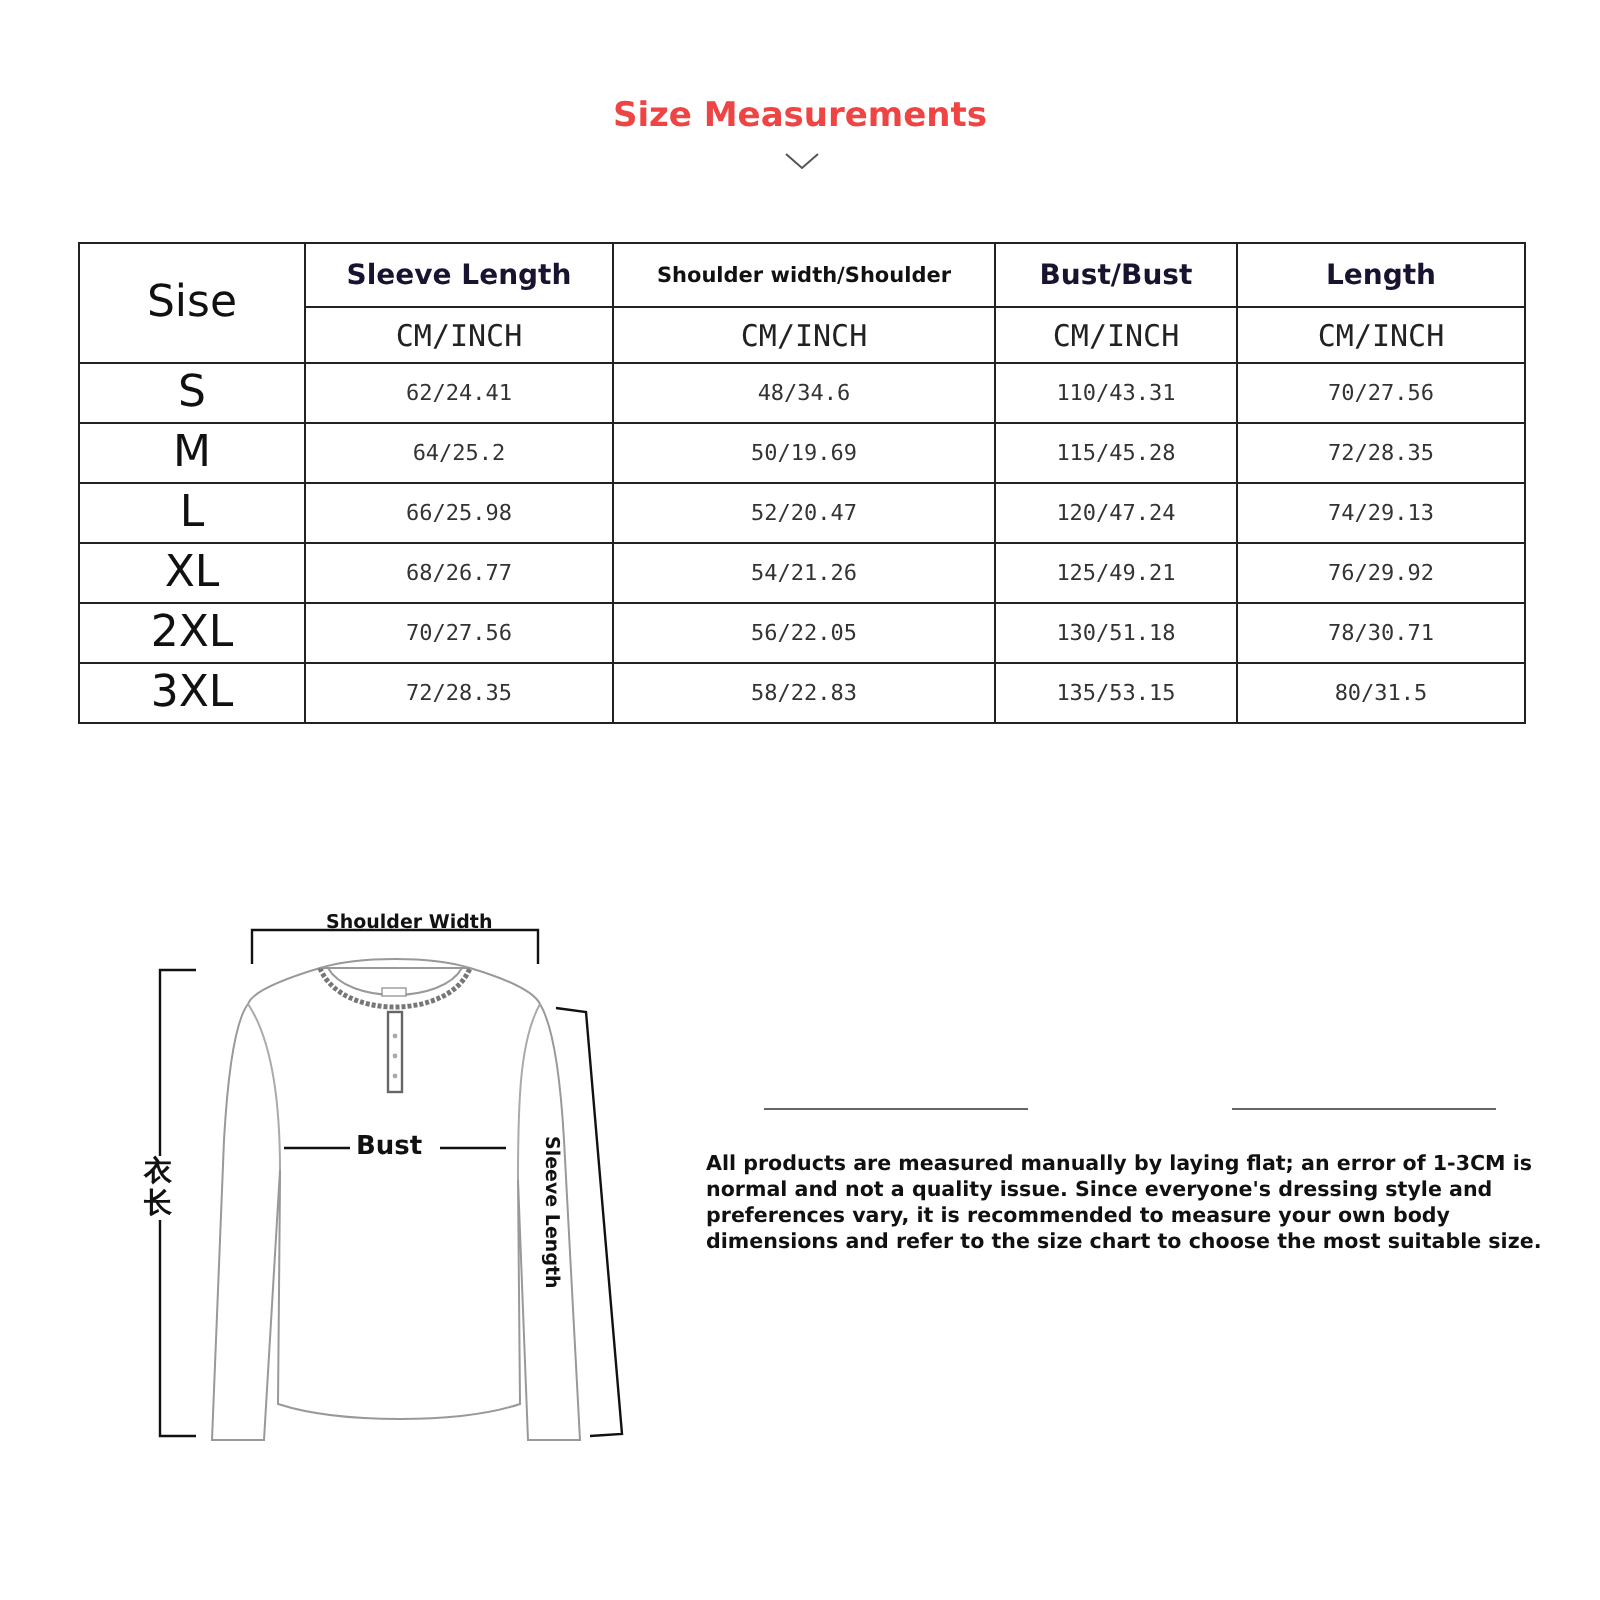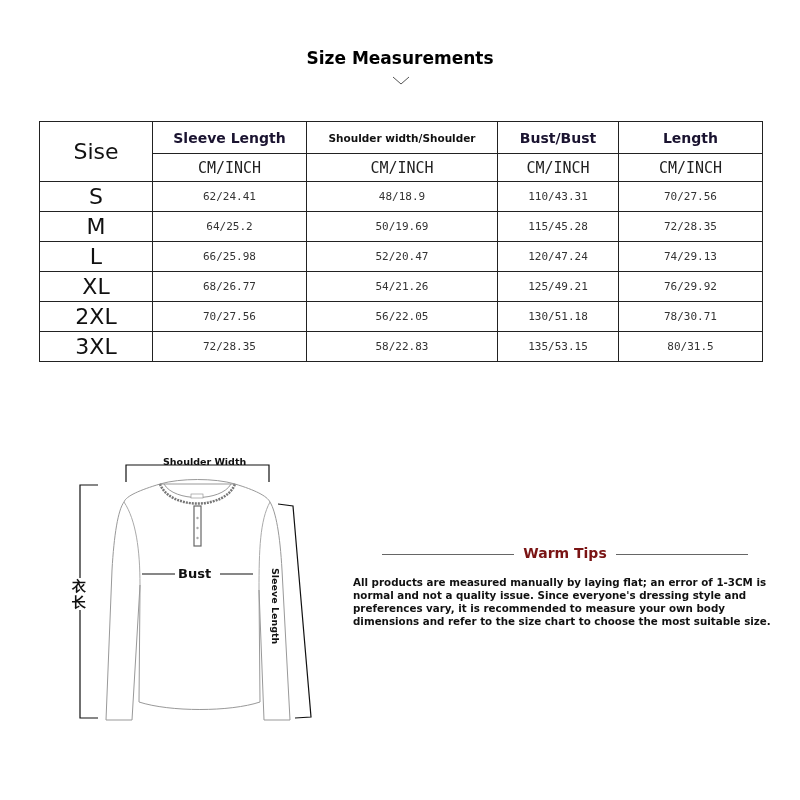--- a/index.html
+++ b/index.html
@@ -1,18 +1,18 @@
 <!DOCTYPE html>
 <html><head>
 <meta charset="utf-8">
 <style>
   html, body { margin:0; padding:0; background:#ffffff; }
   body { width:800px; height:800px; position:relative; overflow:hidden; font-family:"DejaVu Sans", sans-serif; color:#111; }
 
-  .title { position:absolute; left:0; width:800px; top:48px; text-align:center; font-weight:bold; font-size:17px; color:#000000; }
+  .title { position:absolute; left:0; width:800px; top:48px; text-align:center; font-weight:bold; font-size:17px; color:#ef4444; }
   .title-chevron { position:absolute; left:392px; top:76px; width:18px; height:10px; }
 
   .size-table { position:absolute; left:39px; top:121px; border-collapse:collapse; table-layout:fixed; }
   .size-table td { border:1px solid #222; text-align:center; padding:0; }
   .size-table col.c0 { width:113px; }
   .size-table col.c1 { width:154px; }
   .size-table col.c2 { width:191px; }
   .size-table col.c3 { width:121px; }
   .size-table col.c4 { width:144px; }
   .hdr-label { height:31px; font-weight:bold; font-size:14px; color:#1a1330; }
@@ -60,21 +60,21 @@
   </tr>
   <tr>
     <td class="hdr-unit">CM/INCH</td>
     <td class="hdr-unit">CM/INCH</td>
     <td class="hdr-unit">CM/INCH</td>
     <td class="hdr-unit">CM/INCH</td>
   </tr>
   <tr>
     <td class="size-cell">S</td>
     <td class="val-cell">62/24.41</td>
-    <td class="val-cell">48/18.9</td>
+    <td class="val-cell">48/34.6</td>
     <td class="val-cell">110/43.31</td>
     <td class="val-cell">70/27.56</td>
   </tr>
   <tr>
     <td class="size-cell">M</td>
     <td class="val-cell">64/25.2</td>
     <td class="val-cell">50/19.69</td>
     <td class="val-cell">115/45.28</td>
     <td class="val-cell">72/28.35</td>
   </tr>
@@ -138,16 +138,15 @@
     <line x1="160" y1="134" x2="193" y2="134" stroke="#111" stroke-width="1.2"></line>
   </svg>
   <div class="lbl shoulder-lbl">Shoulder Width</div>
   <div class="lbl bust-lbl">Bust</div>
   <div class="lbl len-lbl" style="background:#fff;">衣长</div>
   <div class="lbl sleeve-lbl">Sleeve Length</div>
 </div>
 
 <div class="tips-title-row">
   <div class="tips-line-l"></div>
-  <div class="tips-title">Warm Tips</div>
   <div class="tips-line-r"></div>
 </div>
 <div class="tips-text">All products are measured manually by laying flat; an error of 1-3CM is normal and not a quality issue. Since everyone's dressing style and preferences vary, it is recommended to measure your own body dimensions and refer to the size chart to choose the most suitable size.</div>
 
 </body></html>

